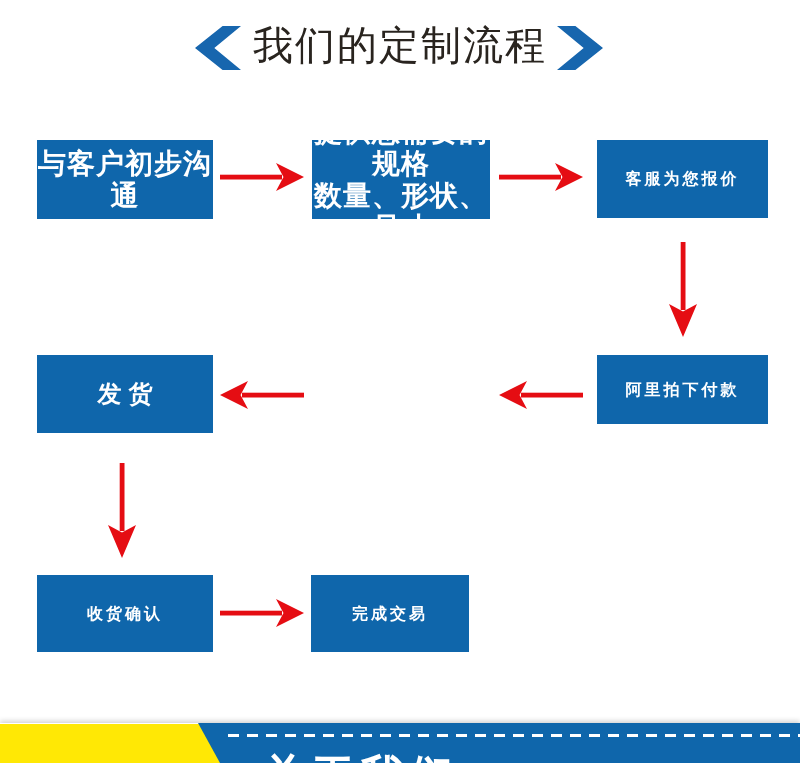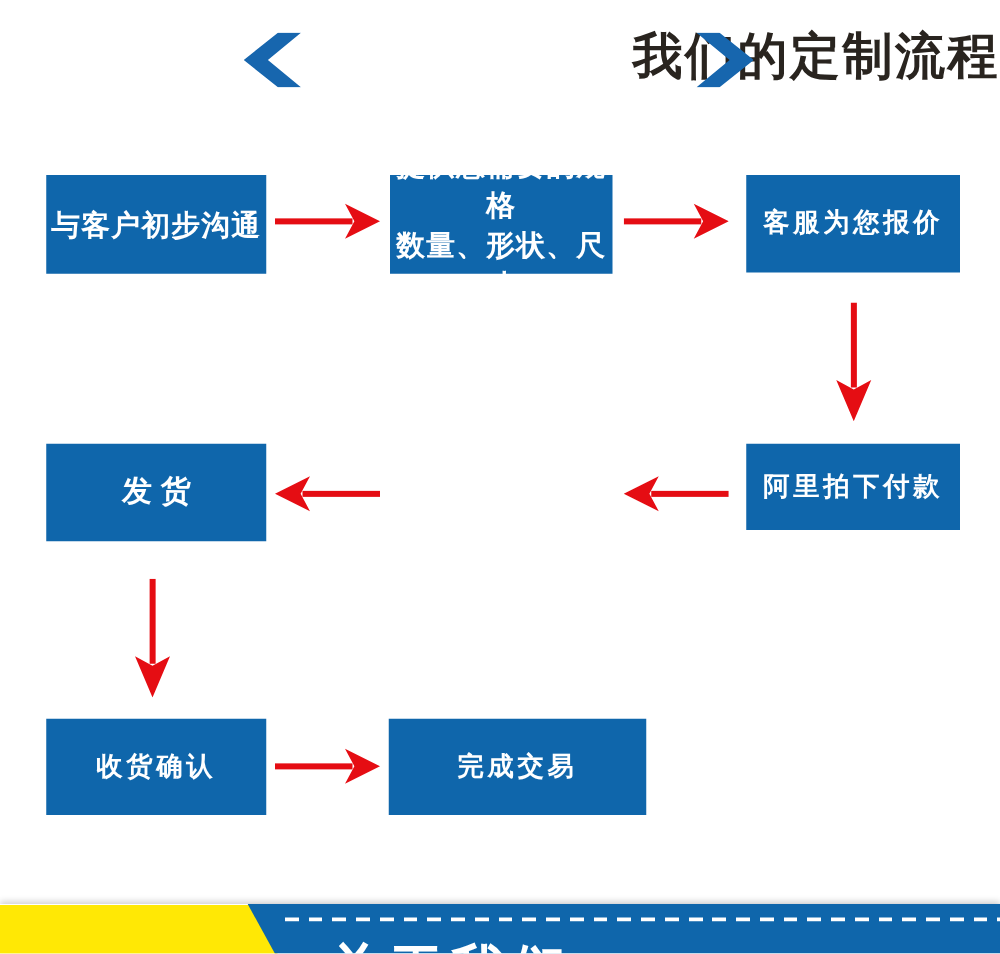--- a/index.html
+++ b/index.html
@@ -12,40 +12,40 @@
     --box-text:#ffffff;
   }
   html,body{margin:0;padding:0;background:#fff;}
   #stage{
     position:relative;width:800px;height:763px;background:#ffffff;
     overflow:hidden;font-family:"Liberation Sans","DejaVu Sans",sans-serif;
   }
   
   .page-title{
     position:absolute;left:0;top:20px;width:800px;height:50px;line-height:50px;
-    text-align:right;font-size:40px;font-weight:bold;letter-spacing:2px;
+    text-align:center;font-size:40px;font-weight:normal;letter-spacing:2px;
     color:var(--title-text);
   }
   .chev{position:absolute;top:26px;width:46px;height:44px;background:var(--chevron-blue);}
   .chev-left{
     left:195px;
     clip-path:polygon(100% 0,60% 0,0 50%,60% 100%,100% 100%,42% 50%);
   }
   .chev-right{
     left:557px;
     clip-path:polygon(0 0,40% 0,100% 50%,40% 100%,0 100%,58% 50%);
   }
   
   .box{
     position:absolute;background:var(--box-blue);color:var(--box-text);
     font-weight:bold;display:flex;flex-direction:column;justify-content:center;
     align-items:center;text-align:center;
   }
-  .box .bl{font-size:23px;line-height:32px;letter-spacing:1px;}
-  .box.single .bl{font-size:21px;letter-spacing:3px;}
+  .box .bl{font-size:28px;line-height:32px;letter-spacing:1px;}
+  .box.single .bl{font-size:16px;letter-spacing:3px;}
   .box.tight .bl{font-size:21px;letter-spacing:1px;}
   .box.wide-space .bl{font-size:24px;letter-spacing:7px;text-indent:7px;}
   
   .arrow{position:absolute;line-height:0;}
   .arrow svg .ink{fill:var(--arrow-red);}
   
   .banner-wrap{
     position:absolute;left:0;top:723px;width:800px;height:40px;
     box-shadow:0 -2px 5px rgba(0,0,0,.18);
   }
@@ -145,21 +145,21 @@
     <div class="bl">收货确认</div>
   </div>
 
   <div class="arrow" style="left:220px;top:598px">
     <svg width="84" height="30" viewBox="0 0 84 30">
       <rect class="ink" x="0" y="12.7" width="62" height="4.8"></rect>
       <path class="ink" d="M56,1 L84,15 L56,29 L63.5,15 Z"></path>
     </svg>
   </div>
 
-  <div class="box single" style="left:311px;top:575px;width:206px;height:77px">
+  <div class="box single" style="left:311px;top:575px;width:158px;height:77px">
     <div class="bl">完成交易</div>
   </div>
 
   <div class="banner-wrap">
     <div class="banner-yellow"></div>
     <div class="banner-blue"></div>
     <div class="banner-dashes"></div>
   </div>
   <div class="banner-next-title">关于我们</div>
 

